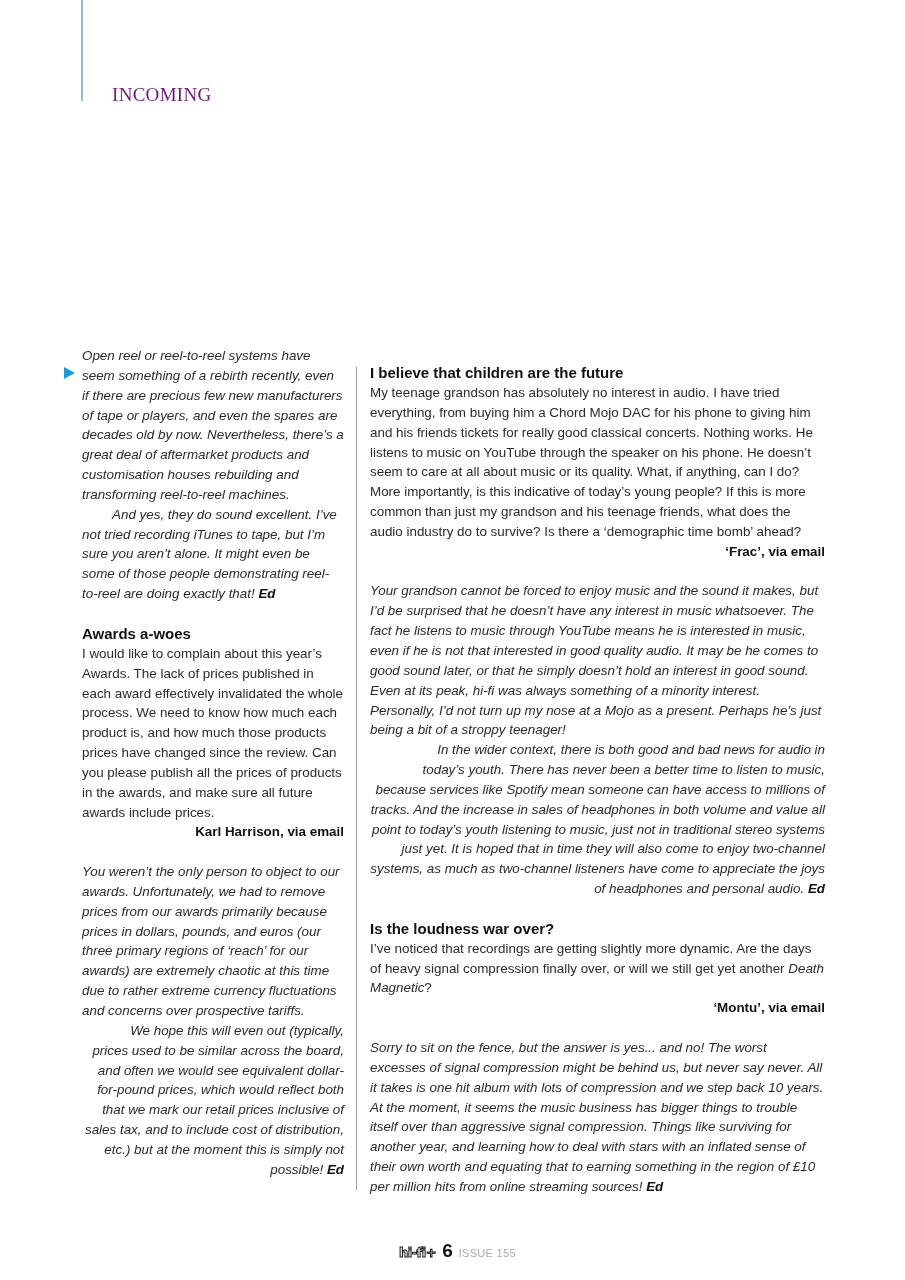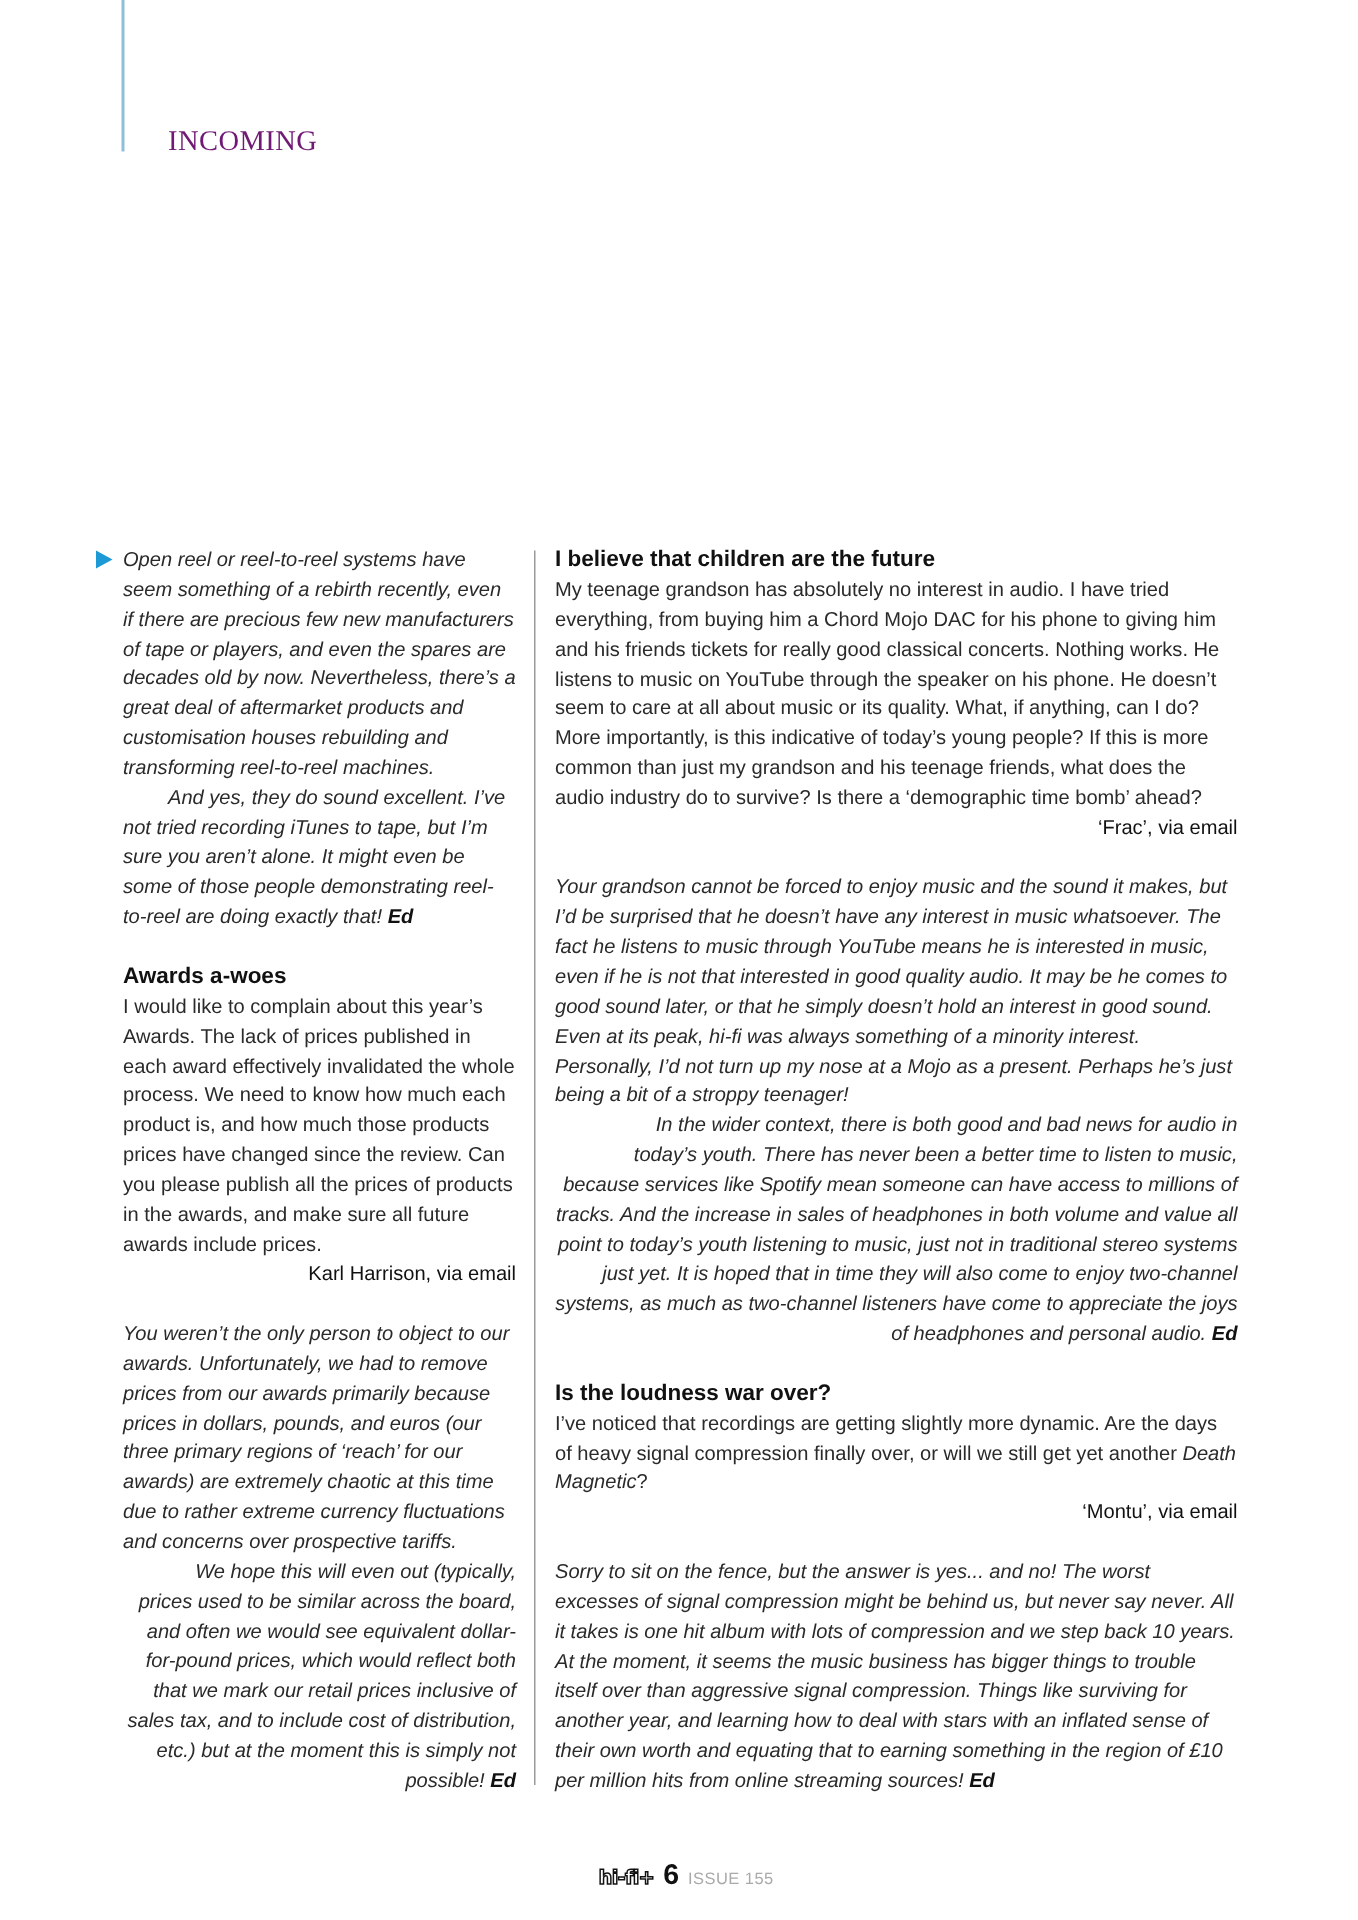--- a/index.html
+++ b/index.html
@@ -2,30 +2,30 @@
 <html><head>
   <meta charset="utf-8">
   <style>
     * { margin: 0; padding: 0; box-sizing: border-box; }
     html, body { width: 905px; height: 1280px; background: #ffffff; overflow: hidden; }
     body { position: relative; font-family: "Liberation Sans", sans-serif; color: #222; }
 
     .top-rule { position: absolute; left: 81px; top: 0; width: 2px; height: 101px; background: #8fbfd8; }
     .section-title { position: absolute; left: 112px; top: 84px; font-family: "Liberation Serif", serif; font-size: 19px; color: #701a75; letter-spacing: 0.3px; }
 
-    .col-left { position: absolute; left: 82px; top: 363px; width: 262px; }
+    .col-left { position: absolute; left: 82px; top: 346px; width: 262px; }
     .col-right { position: absolute; left: 370px; top: 363px; width: 455px; }
     .col-divider { position: absolute; left: 356px; top: 367px; width: 1px; height: 823px; background: #9a9a9a; }
 
     .p { font-size: 13.4px; line-height: 19.85px; color: #2a2a2a; }
     .i { font-style: italic; }
     .indent { text-indent: 30px; }
     .indent-sm { text-indent: 26px; text-align: right; }
     .heading { font-weight: bold; font-size: 15px; line-height: 20px; color: #111; margin-top: 0; }
-    .sig { font-weight: normal; font-size: 13.4px; line-height: 19.85px; text-align: right; color: #111; }
+    .sig { font-weight: bold; font-size: 13.4px; line-height: 19.85px; text-align: right; color: #111; }
     .ed { font-weight: bold; font-style: italic; color: #111; }
     .gap { height: 19.85px; }
 
     .arrow { position: absolute; left: 64px; top: 367px; width: 0; height: 0; border-top: 6px solid transparent; border-bottom: 6px solid transparent; border-left: 11px solid #1d9ad6; }
 
     .footer { position: absolute; left: 399px; top: 1240px; display: flex; align-items: baseline; gap: 6px; }
     .logo { font-family: "DejaVu Sans", sans-serif; font-weight: bold; font-size: 13px; color: #fff; -webkit-text-stroke: 1px #111; letter-spacing: -0.5px; }
     .page-num { font-weight: bold; font-size: 19px; color: #111; }
     .issue { font-size: 11px; color: #aaa; letter-spacing: 0.3px; text-align: right; }
   </style>

